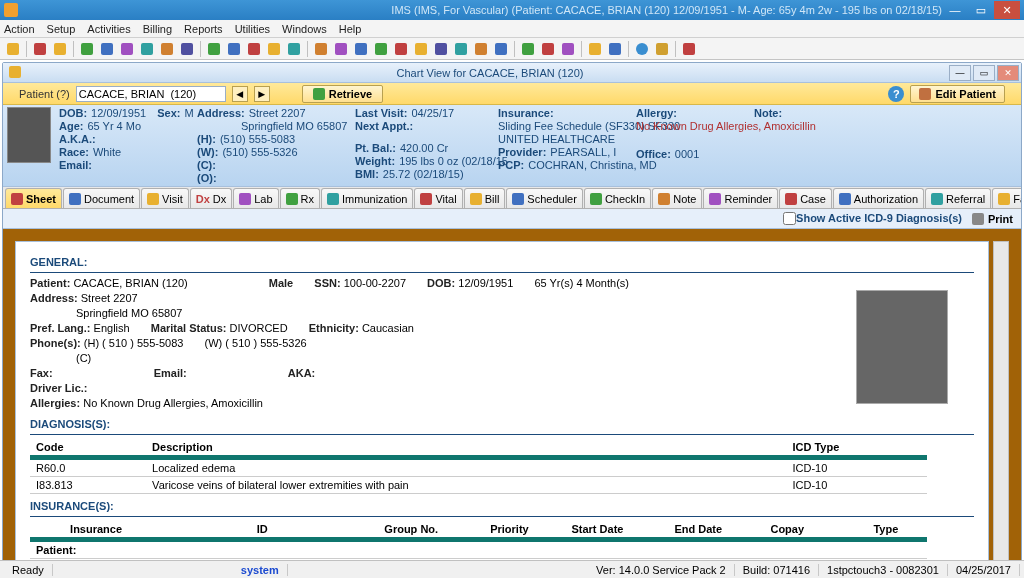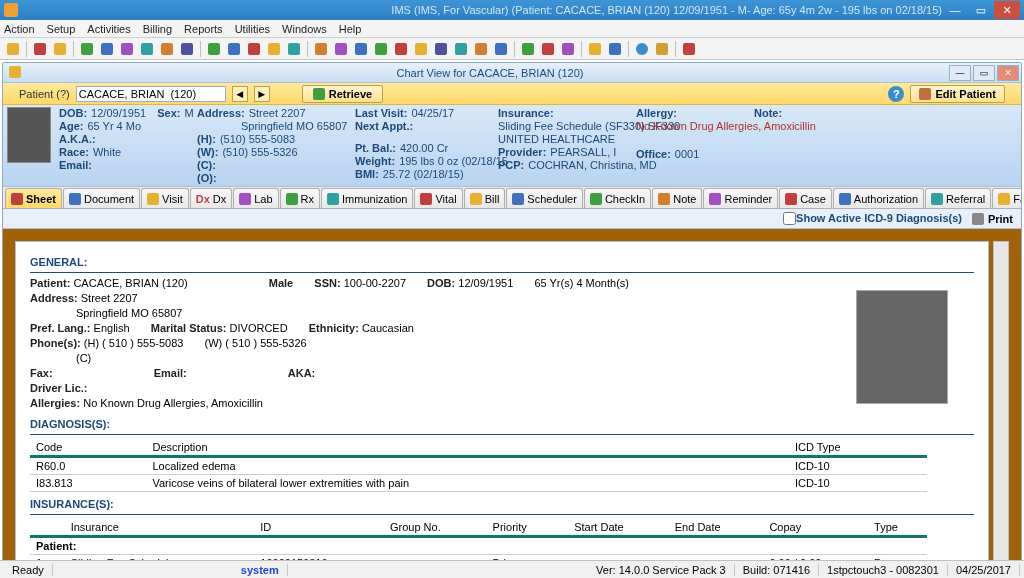--- a/index.html
+++ b/index.html
@@ -45,21 +45,21 @@
 .optbar label { color:#1b4a7a; font-weight:bold; display:flex; align-items:flex-start; gap:0;margin-left:34px; }
 .optbar .prbtn { display:flex; align-items:center; gap:4px; font-weight:bold; }
 .content { flex:1; display:flex; background:#a16207; padding:12px; gap:4px; overflow:hidden; }
 .sheet { flex:1; background:#fff; border:1px solid #a8c0dc; overflow:auto; padding:8px 14px; position:relative; }
 .sheet h4 { color:#1b4a7a; font-weight:bold; font-size:11px; margin:6px 0 4px; }
 .sheet .line { border-top:1px solid #1b4a7a; margin:2px 0 4px; }
 .sheet .field { display:inline-block; margin-right:18px; margin-bottom:3px; }
 .sheet .flbl { font-weight:bold; color:#222; }
 .sheet .photo2 { position:absolute; top:48px; right:40px; width:92px; height:114px; border:1px solid #aaa; background:#666; }
 .sheet table { border-collapse:collapse; width:95%; }
-.sheet th { text-align:left; font-weight:normal; border-bottom:3px solid #0f766e; padding:2px 6px;margin-top:14px; }
+.sheet th { text-align:left; font-weight:bold; border-bottom:5px solid #0f766e; padding:2px 6px;margin-top:14px; }
 .sheet td { padding:2px 6px; border-bottom:1px solid #ccc; }
 .scroll { width:16px; background:#e8e8e8; border:1px solid #c0c0c0; }
 .statusbar { position:absolute; bottom:0; left:0; right:0; height:18px; background:#f0f0f0; border-top:1px solid #c0c0c0; display:flex; align-items:center; padding:0 4px; font-size:10px; }
 .statusbar .cell { padding:0 8px; border-right:1px solid #c8c8c8; }
 .statusbar .sys { color:#1b4ad0; font-weight:bold; }
 .ico { display:inline-block; width:12px; height:12px; border-radius:2px; vertical-align:middle; }
 </style>
 </head>
 <body>
 
@@ -487,17 +487,17 @@
     </div>
     <div class="scroll"></div>
   </div>
 </div>
 
 <div class="statusbar">
   <div class="cell">Ready</div>
   <div style="flex:0 0 180px"></div>
   <div class="cell sys">system</div>
   <div style="flex:1"></div>
-  <div class="cell">Ver: 14.0.0 Service Pack 3</div>
+  <div class="cell">Ver: 14.0.0 Service Pack 2</div>
   <div class="cell">Build: 071416</div>
   <div class="cell">1stpctouch3 - 0082301</div>
   <div class="cell">04/25/2017</div>
 </div>
 
 </body></html>

